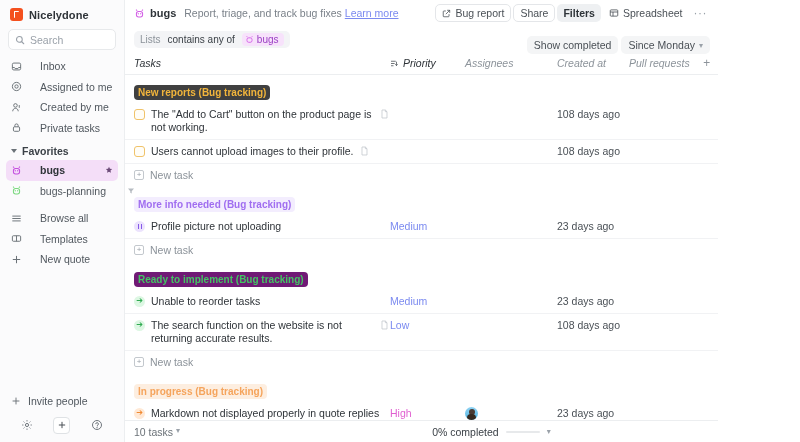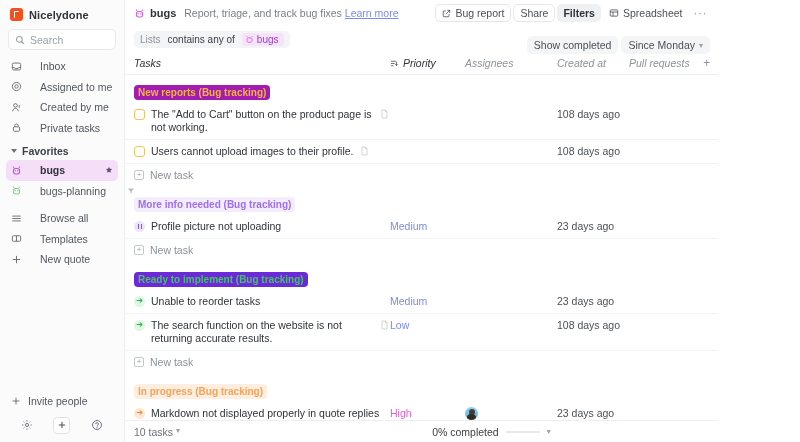--- a/index.html
+++ b/index.html
@@ -489,21 +489,21 @@
       <span class="c-asg">Assignees</span>
       <span class="c-crt">Created at</span>
       <span class="c-pr">Pull requests</span>
       <span class="c-plus">+</span>
     </div>
 
     <div class="scroll">
 
       <div>
         <div class="grp-head">
-          <span class="grp-chip" style="color:#f2b53b;background:#a21caf;">New reports (Bug tracking)</span>
+          <span class="grp-chip" style="color:#f2b53b;background:#404040;">New reports (Bug tracking)</span>
         </div>
 
         <div class="row">
           <span class="cell task-cell">
             <span class="st-ico box"></span>
             <span class="task-txt">The "Add to Cart" button on the product page is not working.</span>
             <span class="doc-ico">
               <svg width="9" height="10" viewBox="0 0 16 18" fill="none" stroke="#c3c8cd" stroke-width="1.4">
                   <path d="M3.5 1.8h6l3 3v11.4h-9z"></path>
                   <path d="M9.5 1.8v3h3"></path>
@@ -558,21 +558,21 @@
         </div>
 
         <div class="newtask">
           <span class="plus-box">+</span>
           <span>New task</span>
         </div>
       </div>
 
       <div>
         <div class="grp-head">
-          <span class="grp-chip" style="color:#43c463;background:#6d28d9;">Ready to implement (Bug tracking)</span>
+          <span class="grp-chip" style="color:#43c463;background:#701a75;">Ready to implement (Bug tracking)</span>
         </div>
 
         <div class="row">
           <span class="cell task-cell">
             <span class="st-ico arr green">➔</span>
             <span class="task-txt">Unable to reorder tasks</span>
           </span>
           <span class="cell pri-cell pri-med">Medium</span>
           <span class="cell asg-cell"></span>
           <span class="cell crt-cell">23 days ago</span>

